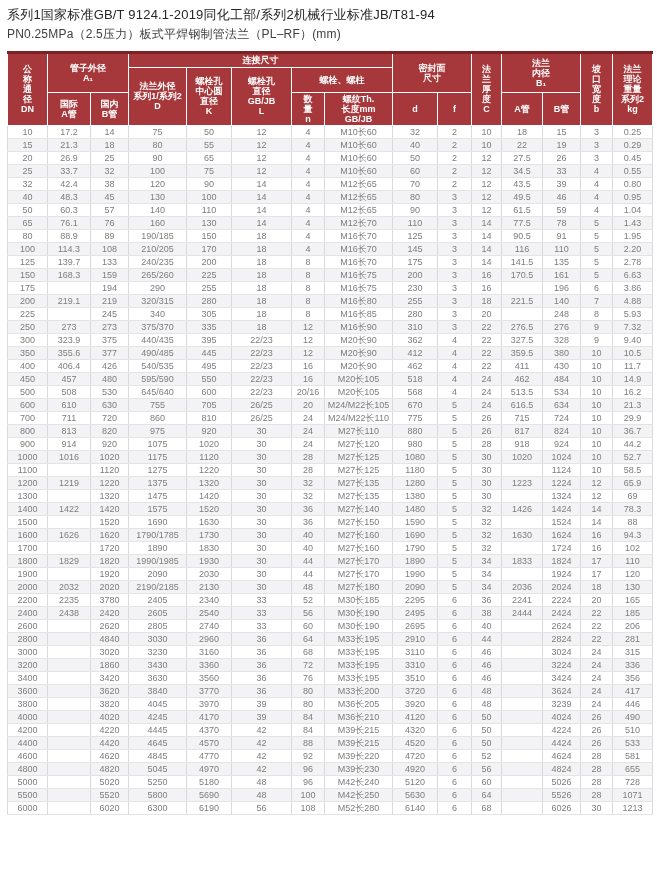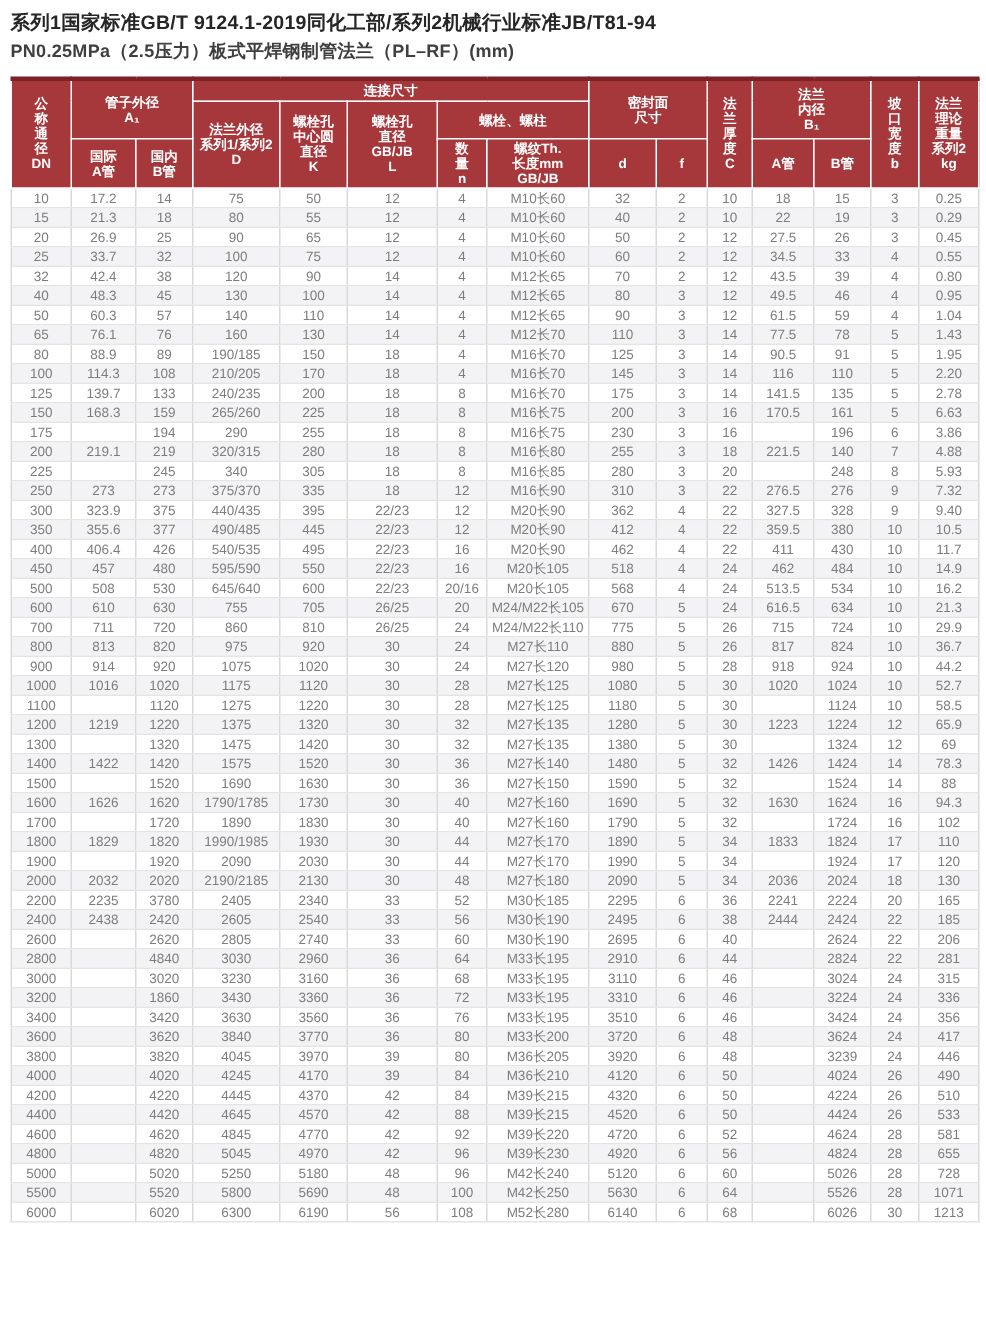--- a/index.html
+++ b/index.html
@@ -11,25 +11,25 @@
     --grid-h:#e4e4e4;
   }
   *{box-sizing:border-box;}
   html,body{margin:0;padding:0;background:#ffffff;}
   body{
     width:657px;height:889px;overflow:hidden;
     font-family:"Liberation Sans","DejaVu Sans",sans-serif;
   }
   .page{padding:6px 7px 0 7px;}
   .title-main{
-    font-size:13px;font-weight:bold;color:#262626;line-height:1.35;
+    font-size:13px;font-weight:normal;color:#262626;line-height:1.35;
     letter-spacing:.2px;
   }
   .title-sub{
-    font-size:12px;font-weight:bold;color:#3f3f3f;line-height:1.35;
+    font-size:12px;font-weight:normal;color:#3f3f3f;line-height:1.35;
     margin-top:2px;letter-spacing:.2px;
   }
   table.flange{
     border-collapse:collapse;table-layout:fixed;width:643px;
     margin-top:9px;border-top:3px solid var(--top-border);
   }
   thead th{
     background:var(--header-bg);color:#ffffff;
     font-size:9px;font-weight:bold;line-height:1.12;
     border:1px solid #ffffff;padding:1px 0;

